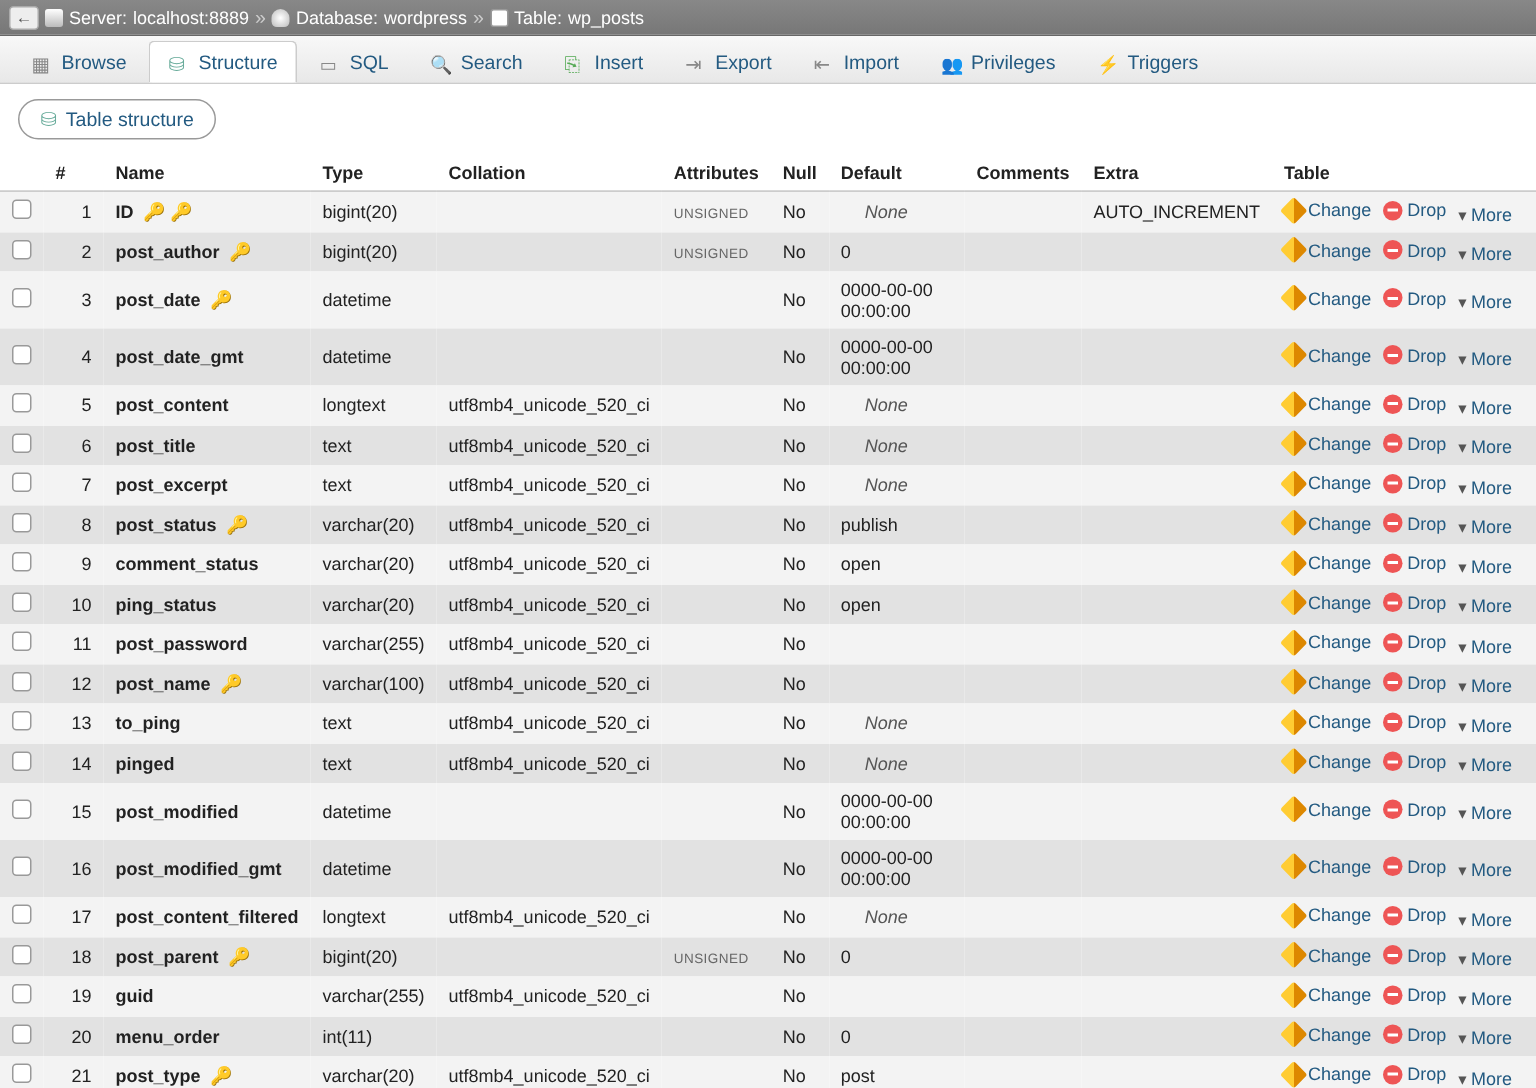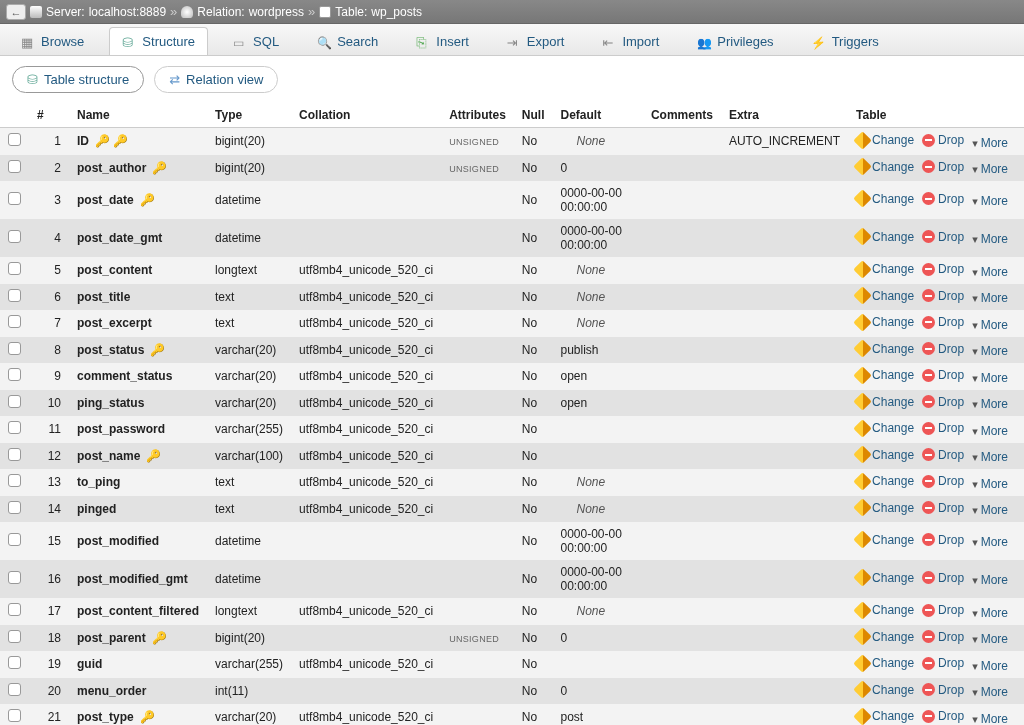--- a/index.html
+++ b/index.html
@@ -8,21 +8,21 @@
 
 .navbar { background: linear-gradient(#888, #777); color: #fff; padding: 3px 6px; display: flex; align-items: center; gap: 4px; height: 24px; border-bottom: 1px solid #666; }
 .back-btn { background: #eee; border: 1px solid #aaa; border-radius: 3px; width: 20px; height: 16px; display: inline-flex; align-items: center; justify-content: center; color: #555; font-size: 11px; cursor: pointer; }
 .bc-item { color: #fff; font-size: 12px; display: inline-flex; align-items: center; gap: 4px; }
 .bc-sep { color: #ccc; }
 .bc-icon { display: inline-block; width: 12px; height: 12px; background: #ccc; border-radius: 2px; }
 .bc-icon.server { background: linear-gradient(#fff,#bbb); }
 .bc-icon.db { background: radial-gradient(#fff,#bbb); border-radius: 50% 50% 30% 30%; }
 .bc-icon.table { background: #fff; border: 1px solid #999; }
 
-.tabs { background: linear-gradient(#f8f8f8,#e8e8e8); border-bottom: 1px solid #ccc; padding: 3px 8px 0; display: flex; gap: 12px; }
+.tabs { background: linear-gradient(#f8f8f8,#e8e8e8); border-bottom: 1px solid #ccc; padding: 3px 8px 0; display: flex; gap: 2px; }
 .tab { padding: 6px 12px; display: inline-flex; align-items: center; gap: 6px; cursor: pointer; border: 1px solid transparent; border-bottom: none; border-radius: 4px 4px 0 0; }
 .tab.active { background: #fff; border-color: #ccc; }
 .tab-icon { width: 14px; height: 14px; display: inline-block; }
 .ic-browse::before { content: "▦"; color: #888; font-size: 13px; }
 .ic-structure::before { content: "⛁"; color: #6a9; font-size: 13px; }
 .ic-sql::before { content: "▭"; color: #888; font-size: 12px; }
 .ic-search::before { content: "🔍"; font-size: 12px; }
 .ic-insert::before { content: "⎘"; color: #5a5; font-size: 13px; }
 .ic-export::before { content: "⇥"; color: #888; font-size: 13px; }
 .ic-import::before { content: "⇤"; color: #888; font-size: 13px; }
@@ -62,21 +62,21 @@
 <div class="navbar">
   <span class="back-btn">←</span>
   <span class="bc-item">
     <span class="bc-icon server"></span>
     <span>Server:</span>
     <span>localhost:8889</span>
   </span>
   <span class="bc-sep">»</span>
   <span class="bc-item">
     <span class="bc-icon db"></span>
-    <span>Relation:</span>
+    <span>Database:</span>
     <span>wordpress</span>
   </span>
   <span class="bc-sep">»</span>
   <span class="bc-item">
     <span class="bc-icon table"></span>
     <span>Table:</span>
     <span>wp_posts</span>
   </span>
 </div>
 
@@ -116,24 +116,20 @@
     <span class="tab">
       <span class="tab-icon ic-triggers"></span>
       <a>Triggers</a>
     </span>
   </div>
 
 <div class="subtabs">
   <span class="pill active">
     <span class="ic-struct-pill"></span>
     <a>Table structure</a>
-  </span>
-  <span class="pill">
-    <span class="ic-rel-pill"></span>
-    <a>Relation view</a>
   </span>
 </div>
 
 <table class="cols">
   <thead>
     <tr>
       <th class="cb"></th>
       <th class="col-num">#</th>
       <th>Name</th>
       <th>Type</th>

